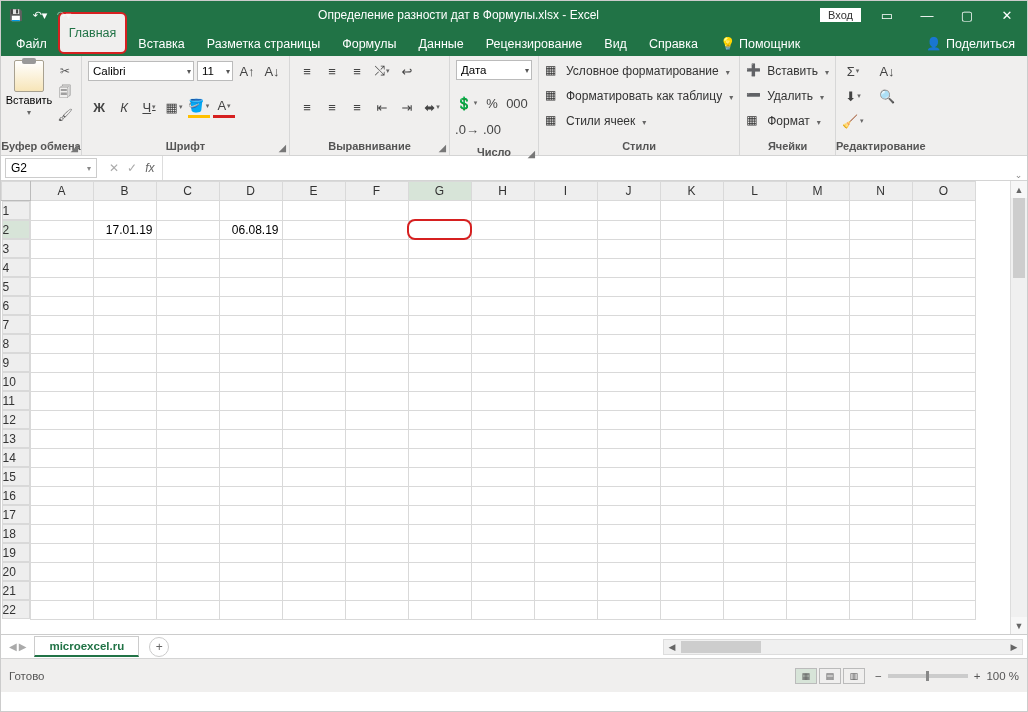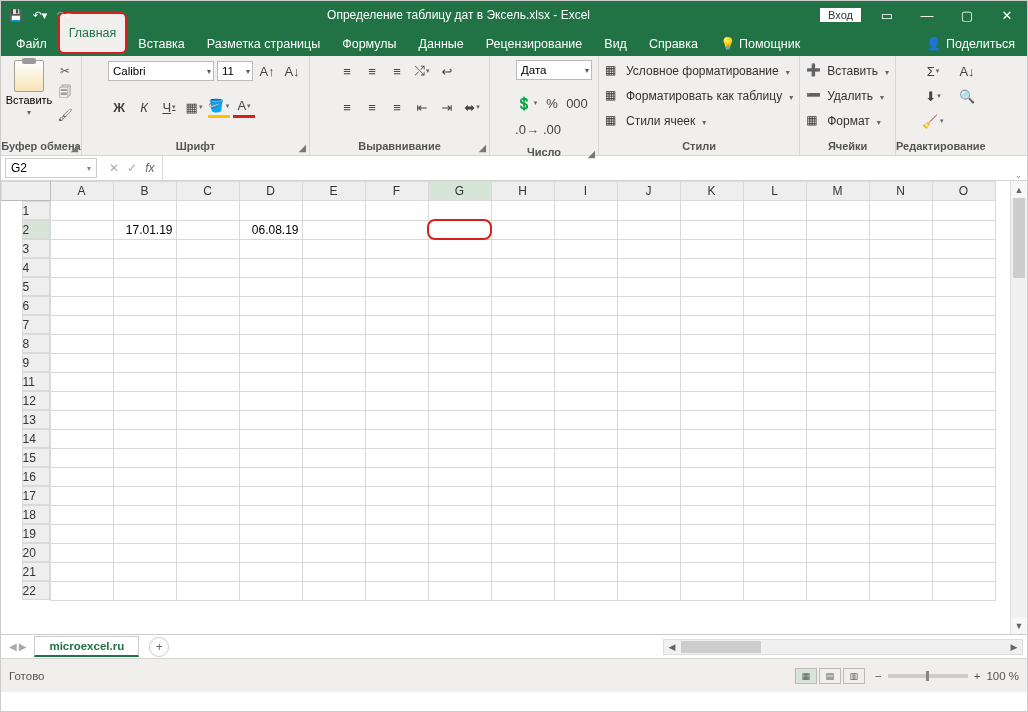--- a/index.html
+++ b/index.html
@@ -27,21 +27,21 @@
 .ribbon .group .label .launcher { position: absolute; right: 3px; bottom: 2px; font-size: 9px; color: #777; }
 
 .clipboard .controls { gap: 4px; }
 .paste-btn { display: flex; flex-direction: column; align-items: center; width: 44px; font-size: 11px; gap: 2px; }
 .paste-btn .ic { width: 30px; height: 32px; background: linear-gradient(#fff,#f7e5b8); border: 1px solid #a8a190; border-radius: 2px; position: relative; }
 .paste-btn .ic:before { content: ""; position: absolute; top: -3px; left: 7px; width: 14px; height: 6px; background: #999; border-radius: 2px; }
 .mini-col { display: flex; flex-direction: column; gap: 4px; padding-top: 2px; }
 .mini-btn { width: 20px; height: 18px; display: flex; align-items: center; justify-content: center; font-size: 12px; color: #555; }
 
 .font-group .controls, .align-group .controls, .num-group .controls { flex-direction: column; gap: 4px; }
-.row { display: flex; gap: 3px; align-items: center; margin-left: 20px; }
+.row { display: flex; gap: 3px; align-items: center; }
 .combo { background: #fff; border: 1px solid #bbb; height: 20px; font-size: 11.5px; display: flex; align-items: center; padding: 0 4px; position: relative; }
 .combo .dd { position: absolute; right: 2px; font-size: 8px; color: #555; }
 .sq { width: 22px; height: 22px; display: flex; align-items: center; justify-content: center; font-size: 13px; color: #444; }
 .sq.caret:after { content: "▾"; font-size: 7px; margin-left: 1px; color: #666; }
 .fill-under { border-bottom: 3px solid #ffc000; }
 .font-under { border-bottom: 3px solid #d62020; }
 
 .styles-group .controls, .cells-group .controls, .edit-group .controls { flex-direction: column; gap: 3px; padding: 4px 8px; }
 .entry { display: flex; align-items: center; gap: 5px; font-size: 12px; color: #333; height: 22px; }
 .entry .ic2 { width: 16px; height: 16px; }
@@ -93,21 +93,21 @@
 </head>
 <body>
 
 <div class="titlebar">
   <div class="qat">
     <div class="ico">💾</div>
     <div class="ico">↶▾</div>
     <div class="ico" style="opacity:.45">↷▾</div>
     <div class="ico" style="font-size:8px">▾</div>
   </div>
-  <div class="title">Определение таблицу дат в Эксель.xlsx - Excel</div>
+  <div class="title">Определение разности дат в Формулы.xlsx - Excel</div>
   <div class="login-btn">Вход</div>
   <div class="win-btns">
     <div>▭</div>
     <div>—</div>
     <div>▢</div>
     <div>✕</div>
   </div>
 </div>
 
 <div class="tabs">
@@ -464,20 +464,38 @@
             <td></td>
             <td></td>
             <td></td>
             <td></td>
             <td></td>
             <td></td>
             <td></td>
             <td></td>
           </tr>
           <tr>
+            <th class="row">10</th>
+            <td></td>
+            <td></td>
+            <td></td>
+            <td></td>
+            <td></td>
+            <td></td>
+            <td></td>
+            <td></td>
+            <td></td>
+            <td></td>
+            <td></td>
+            <td></td>
+            <td></td>
+            <td></td>
+            <td></td>
+          </tr>
+          <tr>
             <th class="row">11</th>
             <td></td>
             <td></td>
             <td></td>
             <td></td>
             <td></td>
             <td></td>
             <td></td>
             <td></td>
             <td></td>

